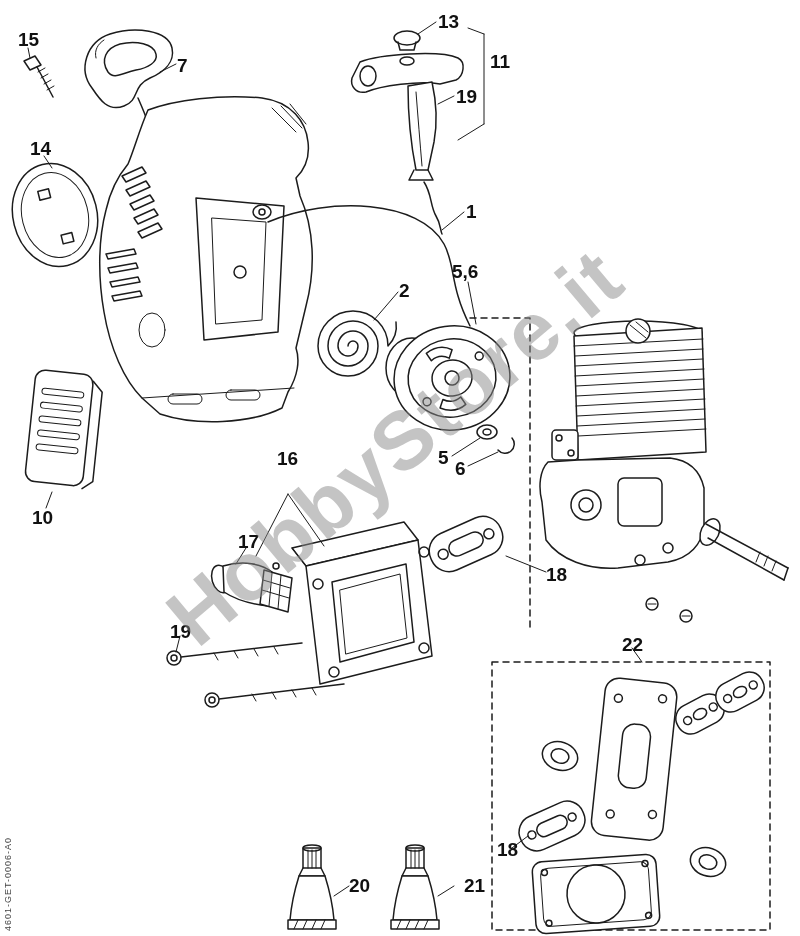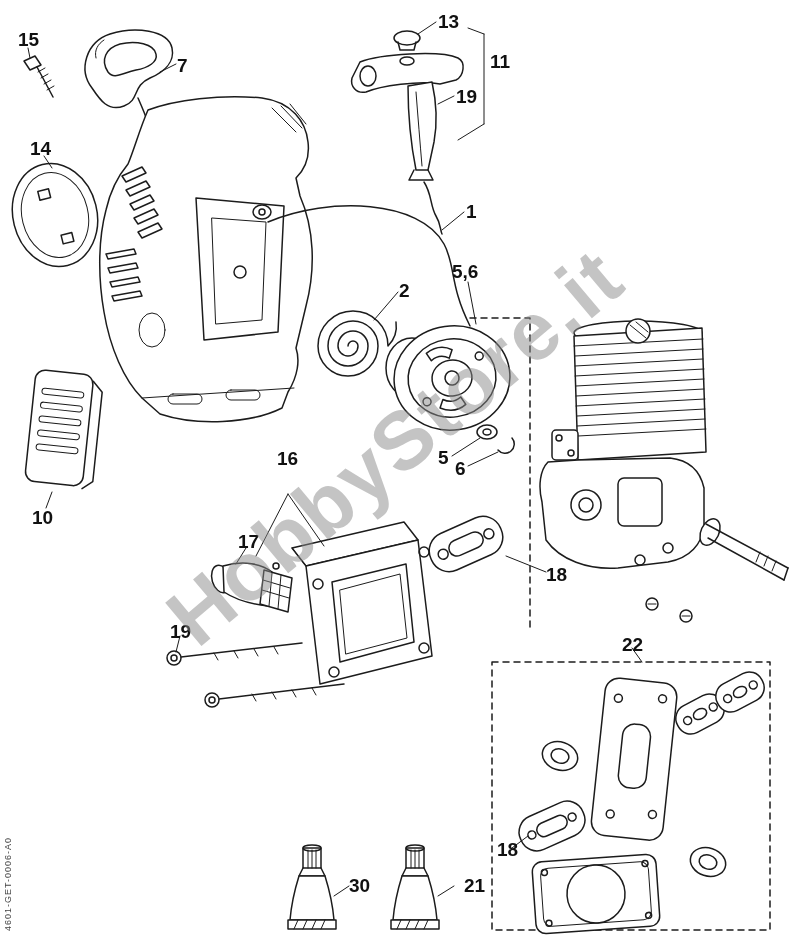--- a/index.html
+++ b/index.html
@@ -346,19 +346,19 @@
   <div class="callout" style="left:452px;top:262px">5,6</div>
   <div class="callout" style="left:438px;top:448px">5</div>
   <div class="callout" style="left:455px;top:459px">6</div>
   <div class="callout" style="left:32px;top:508px">10</div>
   <div class="callout" style="left:277px;top:449px">16</div>
   <div class="callout" style="left:238px;top:532px">17</div>
   <div class="callout" style="left:546px;top:565px">18</div>
   <div class="callout" style="left:170px;top:622px">19</div>
   <div class="callout" style="left:622px;top:635px">22</div>
   <div class="callout" style="left:497px;top:840px">18</div>
-  <div class="callout" style="left:349px;top:876px">30</div>
+  <div class="callout" style="left:349px;top:876px">20</div>
   <div class="callout" style="left:464px;top:876px">21</div>
 </div>
 
 <div class="doc-code">4601-GET-0006-A0</div>
 
 </div>
 
 </body></html>

